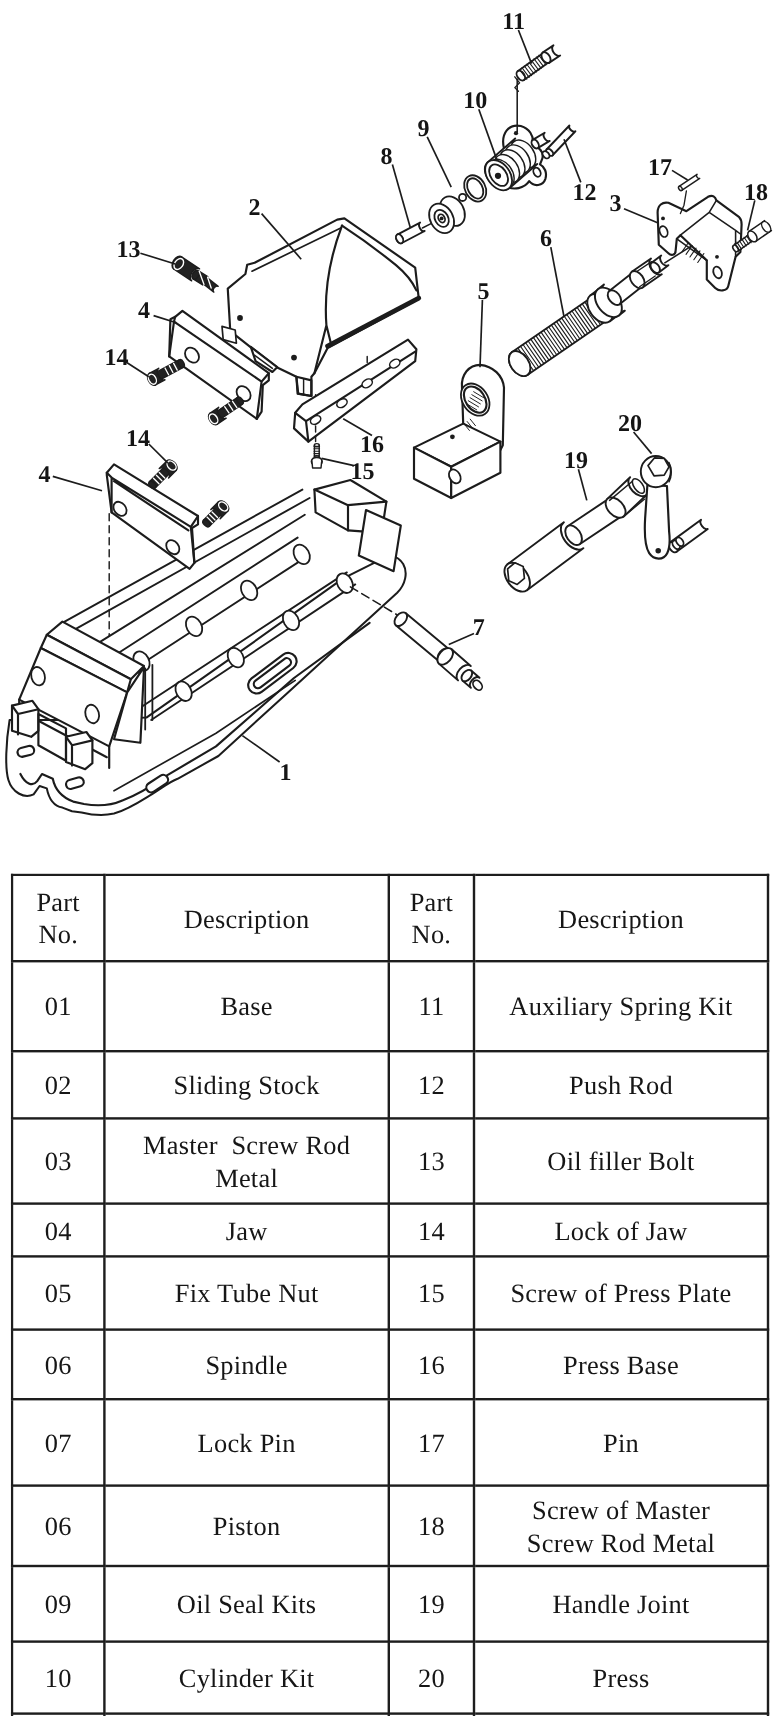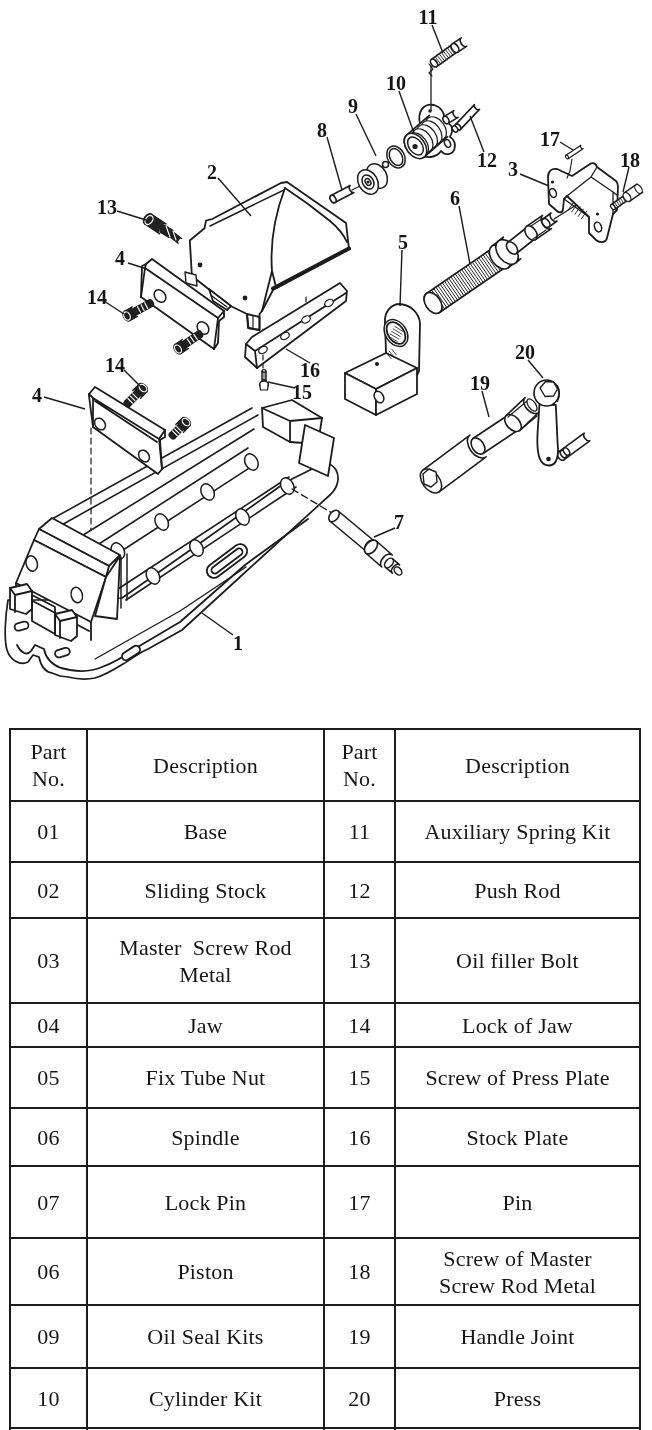--- a/index.html
+++ b/index.html
@@ -368,33 +368,33 @@
         <col style="width:71px">
         <col style="width:245px">
       </colgroup>
 <tbody>
         <tr style="height:72px">
           <td>Part<br>No.</td>
           <td>Description</td>
           <td>Part<br>No.</td>
           <td>Description</td>
         </tr>
-<tr style="height:61px">
+<tr style="height:75px">
           <td>01</td>
           <td>Base</td>
           <td>11</td>
           <td>Auxiliary Spring Kit</td>
         </tr>
 <tr style="height:56px">
           <td>02</td>
           <td>Sliding Stock</td>
           <td>12</td>
           <td>Push Rod</td>
         </tr>
-<tr style="height:85px">
+<tr style="height:71px">
           <td>03</td>
           <td>Master&nbsp; Screw Rod<br>Metal</td>
           <td>13</td>
           <td>Oil filler Bolt</td>
         </tr>
 <tr style="height:44px">
           <td>04</td>
           <td>Jaw</td>
           <td>14</td>
           <td>Lock of Jaw</td>
@@ -402,21 +402,21 @@
 <tr style="height:61px">
           <td>05</td>
           <td>Fix Tube Nut</td>
           <td>15</td>
           <td>Screw of Press Plate</td>
         </tr>
 <tr style="height:58px">
           <td>06</td>
           <td>Spindle</td>
           <td>16</td>
-          <td>Stock Plate</td>
+          <td>Press Base</td>
         </tr>
 <tr style="height:72px">
           <td>07</td>
           <td>Lock Pin</td>
           <td>17</td>
           <td>Pin</td>
         </tr>
 <tr style="height:67px">
           <td>06</td>
           <td>Piston</td>

